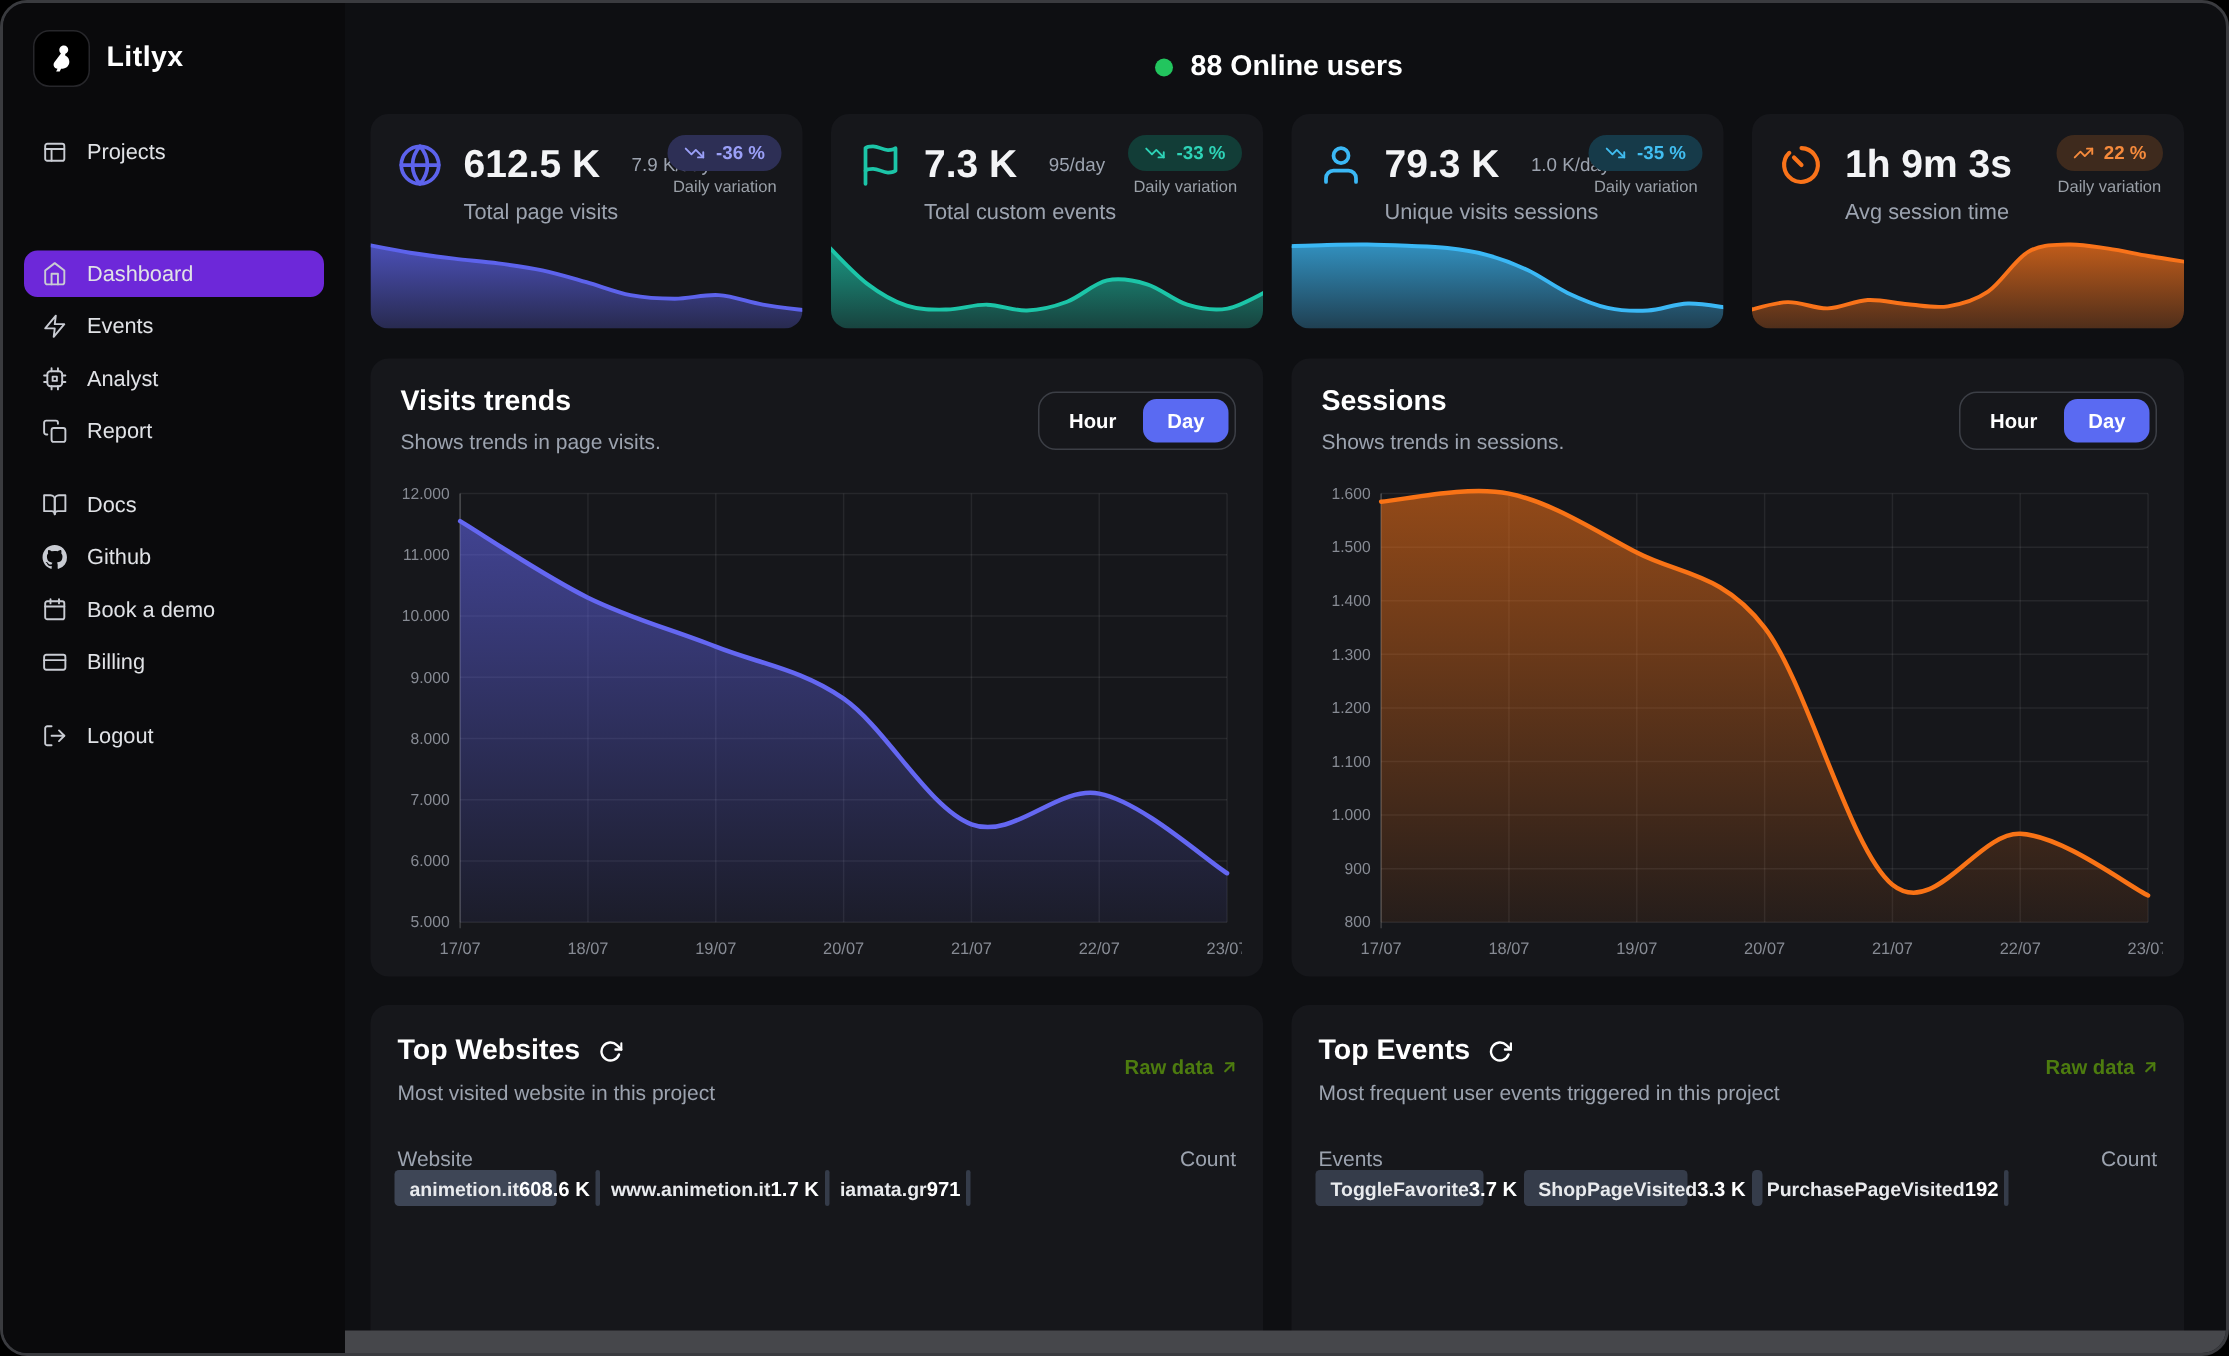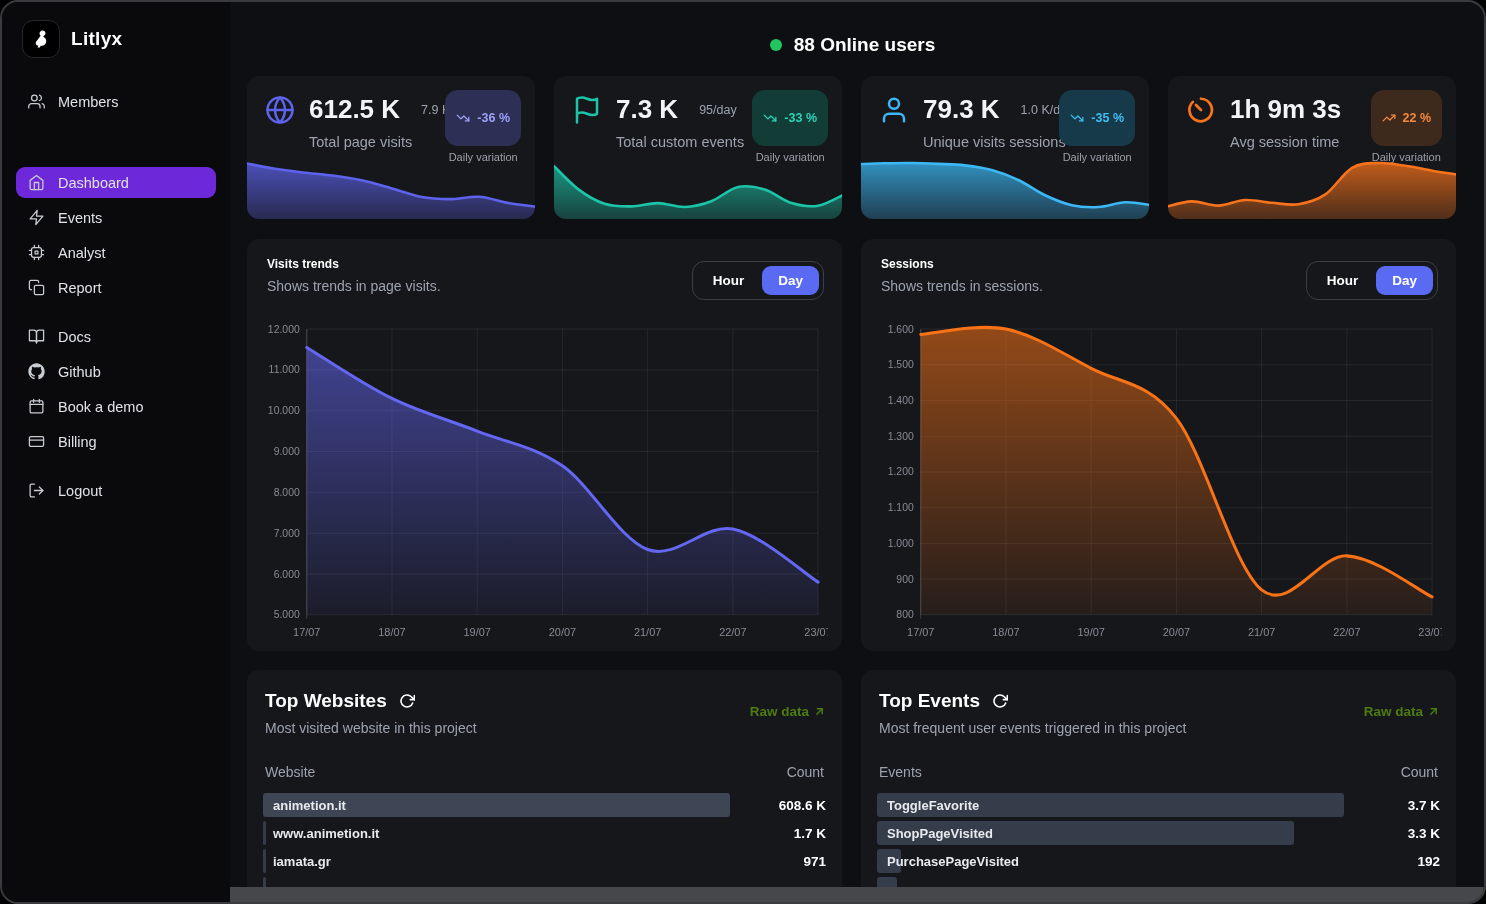--- a/index.html
+++ b/index.html
@@ -26,51 +26,51 @@
   
   .stats-row { display:grid; grid-template-columns:repeat(4,1fr); gap:19px; height:143px; margin-bottom:20px; }
   .stat-card { position:relative; background:#16171b; border-radius:12px; overflow:hidden; padding:18px; }
   .stat-top { display:flex; align-items:center; gap:14px; }
   .stat-icon { width:30px; height:30px; flex:none; }
   .stat-icon svg { width:30px; height:30px; }
   .stat-value { font-size:26px; font-weight:bold; color:#f3f4f6; }
   .stat-rate { font-size:12.5px; color:#9ca3af; margin-left:7px; }
   .stat-label { font-size:14.5px; color:#9ca3af; margin:9px 0 0 44px; position:relative; z-index:2; }
   .badge-wrap { position:absolute; right:14px; top:14px; text-align:center; z-index:2; }
-  .badge { display:inline-flex; align-items:center; gap:7px; padding:21px 11px; border-radius:13px; font-size:12.5px; font-weight:bold; }
+  .badge { display:inline-flex; align-items:center; gap:7px; padding:5px 11px; border-radius:13px; font-size:12.5px; font-weight:bold; }
   .badge svg { width:14px; height:14px; }
   .badge-caption { font-size:11px; color:#9aa0a8; margin-top:5px; }
   .spark { position:absolute; left:0; right:0; bottom:0; height:64px; }
   .spark svg { width:100%; height:100%; display:block; }
 
   
   .charts-row { display:grid; grid-template-columns:1fr 1fr; gap:19px; height:412px; margin-bottom:19px; }
   .chart-card { position:relative; background:#16171b; border-radius:12px; padding:18px 16px; overflow:hidden; }
   .chart-head { display:flex; justify-content:space-between; align-items:flex-start; }
-  .chart-title { font-size:12px; font-weight:bold; color:#fff; margin-left:4px; }
+  .chart-title { font-size:19px; font-weight:bold; color:#fff; margin-left:4px; }
   .chart-sub { font-size:14px; color:#9ca3af; margin:7px 0 0 4px; }
   .toggle { display:flex; gap:2px; border:1px solid #3c3f46; border-radius:12px; padding:4px; margin:4px 2px 0 0; }
   .toggle-btn { padding:7px 16px; border-radius:9px; font-size:13.5px; font-weight:bold; color:#fff; background:transparent; border:none; cursor:pointer; font-family:inherit; }
   .toggle-btn.active { background:#5a6af2; }
   .chart-body { position:absolute; left:12px; right:14px; top:78px; bottom:6px; }
   .chart-body svg { width:100%; height:100%; display:block; }
   svg text { font-family:"Liberation Sans", sans-serif; }
 
   
   .tables-row { display:grid; grid-template-columns:1fr 1fr; gap:19px; height:300px; }
   .table-card { position:relative; background:#16171b; border-radius:12px; padding:20px 16px; overflow:hidden; }
   .tbl-head { display:flex; justify-content:space-between; align-items:flex-start; }
   .tbl-title-row { display:flex; align-items:center; gap:12px; margin-left:2px; }
   .tbl-title { font-size:19px; font-weight:bold; color:#fff; }
   .refresh { width:16px; height:16px; color:#fff; cursor:pointer; }
   .tbl-sub { font-size:14px; color:#9ca3af; margin:8px 0 0 2px; }
   .raw-link { display:flex; align-items:center; gap:4px; color:#4d7c0f; font-size:13.5px; font-weight:bold; margin-top:14px; cursor:pointer; }
   .raw-link svg { width:13px; height:13px; }
   .col-head { display:flex; justify-content:space-between; margin-top:28px; padding:0 2px; color:#9ca3af; font-size:14px; }
-  .rows { margin-top:13px; display:flex; flex-direction:column; gap:4px; }
+  .rows { display:flex; flex-direction:row; gap:4px; }
   .t-row { position:relative; height:24px; display:flex; align-items:center; justify-content:space-between; cursor:pointer; }
   .t-bar { position:absolute; left:0; top:0; bottom:0; background:#353c4a; border-radius:3px; min-width:3px; }
   .t-bar.hl { background:#3e4656; }
   .t-name { position:relative; z-index:1; margin-left:10px; font-size:13px; font-weight:bold; color:#e8eaed; }
   .t-count { position:relative; z-index:1; font-size:13.5px; font-weight:bold; color:#fff; }
 
   .bottom-scrollbar { position:absolute; left:228px; right:0; bottom:0; height:15px; background:#46474b; z-index:50; cursor:grab; }
 </style>
 </head>
 <body>
@@ -82,26 +82,25 @@
       <span class="logo-badge">
         <svg viewBox="0 0 24 24" fill="#fff">
             <path d="M13.8 2.6c-1.9 0-3.4 1.5-3.4 3.3 0 1 .5 1.9 1.2 2.5l-4.8 6.4c-1 1.3-.7 3.2.6 4.1.5.4 1.1.5 1.7.5l-1 2h2.6l1-2h1c2.8 0 5-2.2 5-5 0-1.8-1-3.4-2.4-4.2l-.8-.5.5-1.3c1.1-.4 1.9-1.5 1.9-2.7 0-1.7-1.4-3.1-3.1-3.1z"></path>
           </svg>
       </span>
       <span class="brand">Litlyx</span>
     </div>
 
     <div class="nav-item">
       <svg class="i" viewBox="0 0 24 24" fill="none" stroke="currentColor" stroke-width="1.8" stroke-linecap="round" stroke-linejoin="round">
-          <path d="M17 21v-2a4 4 0 0 0-4-4H5a4 4 0 0 0-4 4v2"></path>
-          <circle cx="9" cy="7" r="4"></circle>
-          <path d="M23 21v-2a4 4 0 0 0-3-3.87"></path>
-          <path d="M16 3.13a4 4 0 0 1 0 7.75"></path>
-        </svg>
-      <span>Members</span>
+          <rect x="3" y="4" width="18" height="16" rx="2"></rect>
+          <path d="M3 9h18"></path>
+          <path d="M9 9v11"></path>
+        </svg>
+      <span>Projects</span>
     </div>
 
     <div class="gap-lg"></div>
 
     <div class="nav-item active">
       <svg class="i" viewBox="0 0 24 24" fill="none" stroke="currentColor" stroke-width="1.8" stroke-linecap="round" stroke-linejoin="round">
           <path d="M3 9l9-7 9 7v11a2 2 0 0 1-2 2H5a2 2 0 0 1-2-2z"></path>
           <path d="M9 22V12h6v10"></path>
         </svg>
       <span>Dashboard</span>

